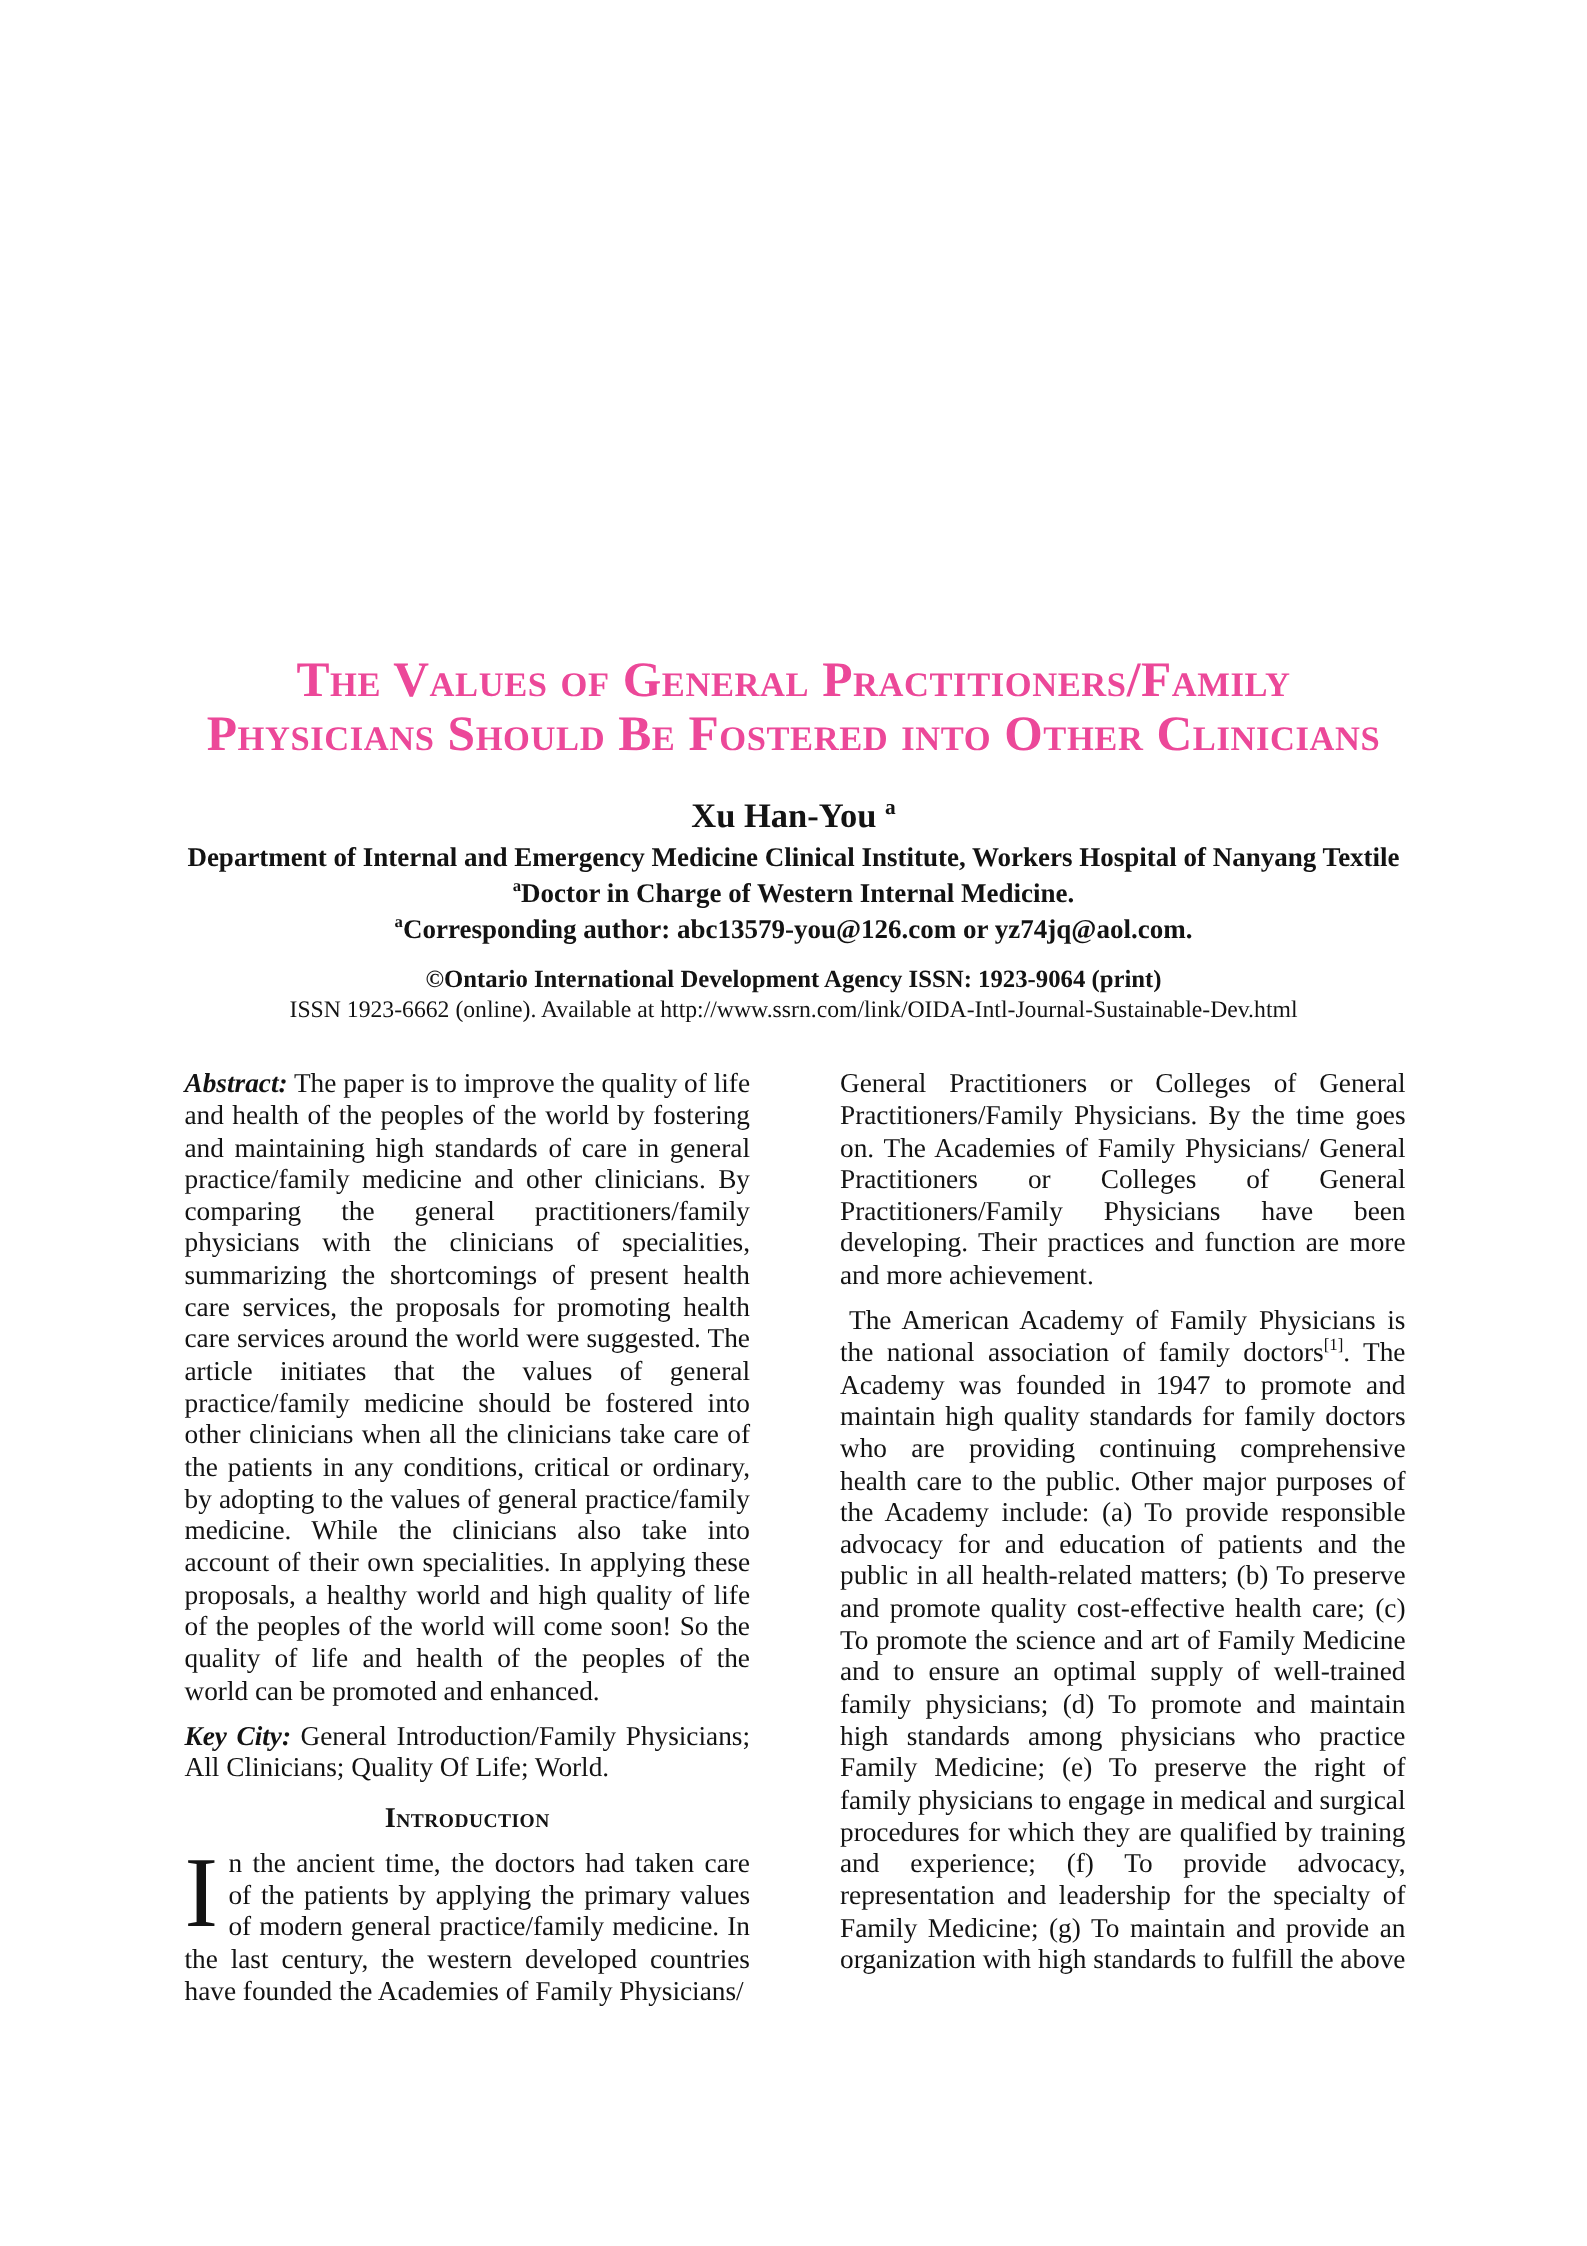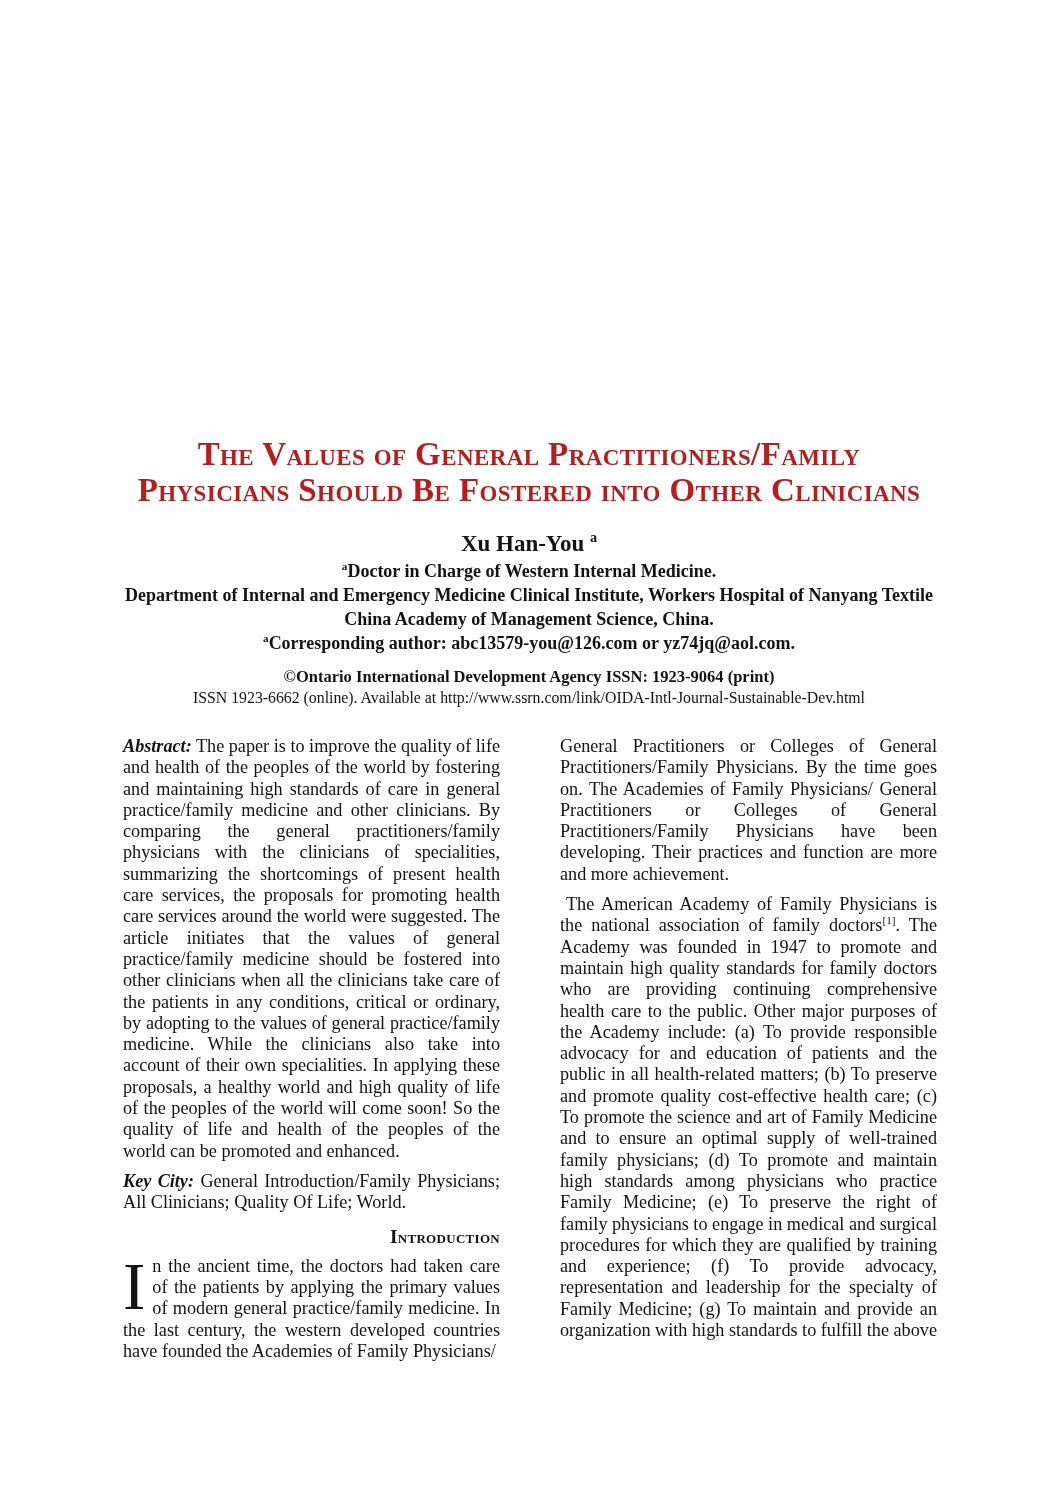--- a/index.html
+++ b/index.html
@@ -14,21 +14,21 @@
     box-sizing: border-box;
   }
   .head { text-align: center; }
   .title {
     padding-top: 436px;
     font-weight: bold;
     font-variant: small-caps;
     font-size: 33px;
     line-height: 36px;
     letter-spacing: 0.4px;
-    color: #b91c1c;
+    color: #ec4899;
   }
   .title div { white-space: nowrap; }
   .author {
     margin-top: 24px;
     font-size: 23px;
     font-weight: bold;
     line-height: 24px;
   }
   .affil-block { margin-top: 3px; }
   .affil {
@@ -55,21 +55,21 @@
   .col {
     width: 377px;
     font-size: 18.2px;
     line-height: 21.3px;
     text-align: justify;
     text-justify: inter-word;
   }
   .col p { margin: 0 0 9px 0; }
   .bi { font-weight: bold; font-style: italic; }
   .heading {
-    text-align: right;
+    text-align: center;
     font-weight: bold;
     font-variant: small-caps;
     font-size: 19px;
     letter-spacing: 0.3px;
     margin: 12px 0 9px 0;
   }
   .indent-sm { text-indent: 6px; }
   .dropcap {
     float: left;
     font-size: 67px;
@@ -94,23 +94,22 @@
       <div>The Values of General Practitioners/Family</div>
       <div>Physicians Should Be Fostered into Other Clinicians</div>
     </div>
 
     <div class="author">
       <span>Xu Han-You</span>
       <sup>a</sup>
     </div>
 
     <div class="affil-block">
+      <div class="affil"><sup></sup><span>Department of Internal and Emergency Medicine Clinical Institute, Workers Hospital of Nanyang Textile</span></div>
       <div class="affil"><sup>a</sup><span>Doctor in Charge of Western Internal Medicine.</span></div>
-      <div class="affil"><sup></sup><span>Department of Internal and Emergency Medicine Clinical Institute, Workers Hospital of Nanyang Textile</span></div>
-      <div class="affil"><sup></sup><span>China Academy of Management Science, China.</span></div>
       <div class="affil"><sup>a</sup><span>Corresponding author: abc13579-you@126.com or yz74jq@aol.com.</span></div>
     </div>
 
     <div class="issn1">©Ontario International Development Agency ISSN: 1923-9064 (print)</div>
     <div class="issn2">ISSN 1923-6662 (online). Available at http://www.ssrn.com/link/OIDA-Intl-Journal-Sustainable-Dev.html</div>
 
   </div>
 
   <div class="columns">
 

